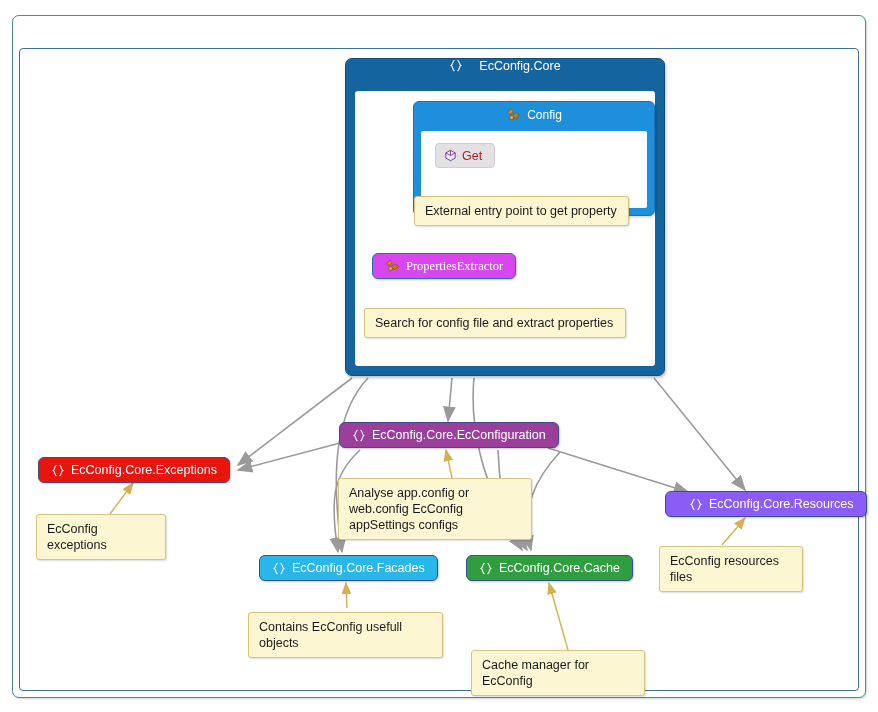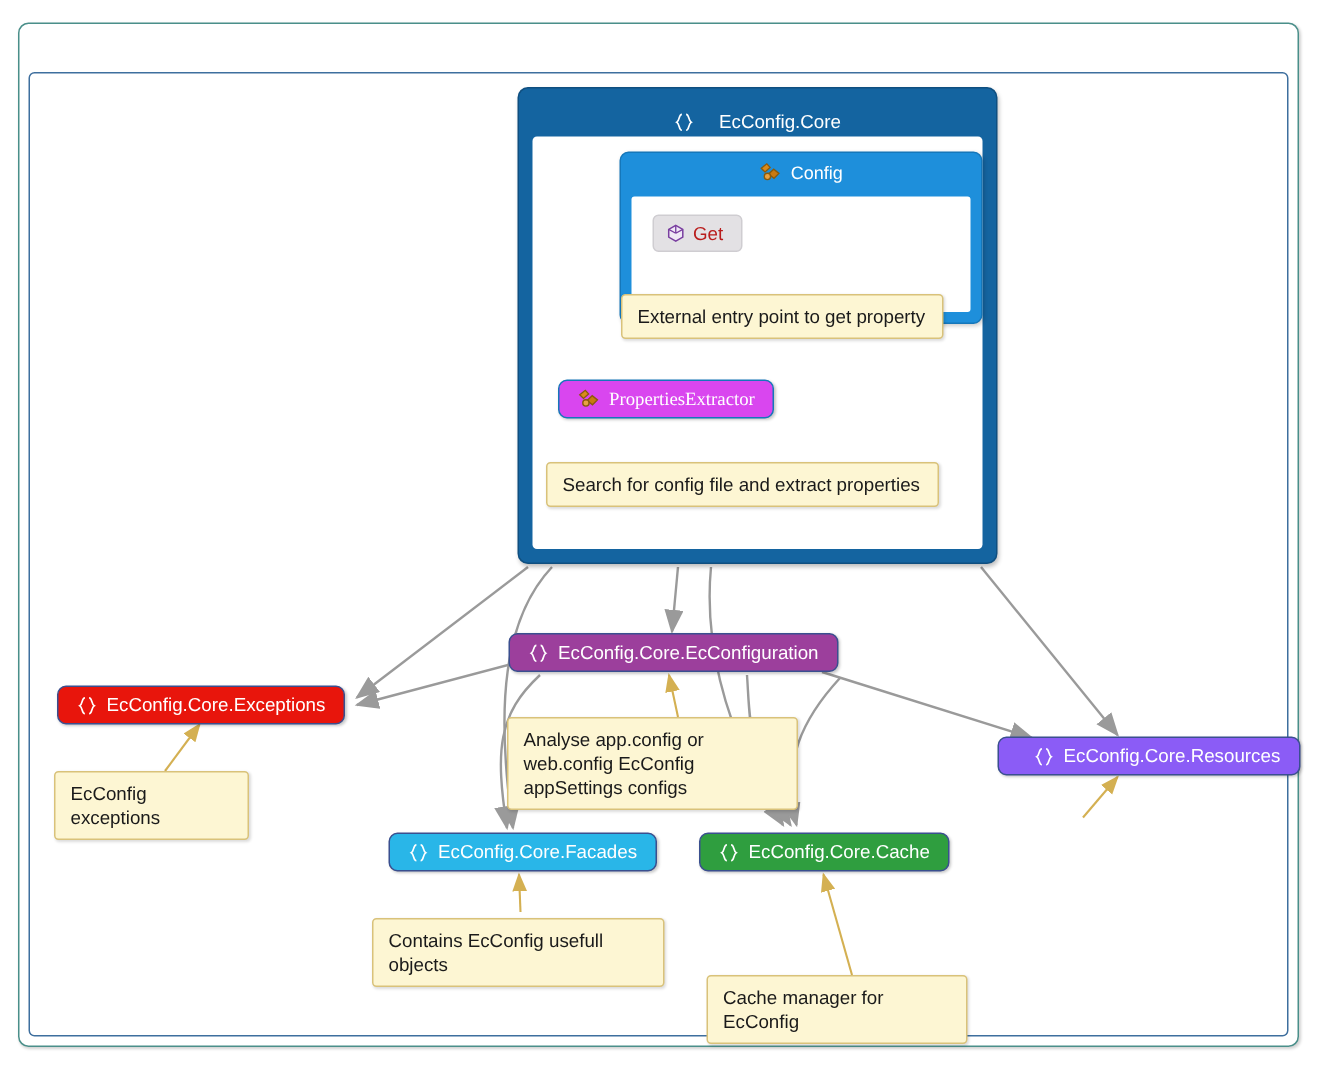--- a/index.html
+++ b/index.html
@@ -48,21 +48,21 @@
     position:absolute;
     left:345px;top:58px;width:320px;height:318px;
     background:#1464a0;
     border:1px solid #0f4f80;
     border-radius:7px;
     box-sizing:border-box;
     box-shadow:1px 2px 3px rgba(0,0,0,.25);
   }
   .ns-container-title{
     height:29px;
-    display:flex;align-items:flex-end;justify-content:center;gap:16px;
+    display:flex;align-items:flex-start;justify-content:center;gap:16px;
     color:#ffffff;font-size:12.5px;
   }
   .ns-container-inner{
     position:absolute;left:9px;top:32px;right:9px;bottom:9px;
     background:#ffffff;
     border-radius:3px;
   }
 
   
   .class-box{
@@ -293,14 +293,17 @@
   </div>
 
   <div class="note" style="left:248px;top:612px;width:195px;">
     <span>Contains EcConfig usefull objects</span>
   </div>
 
   <div class="note" style="left:471px;top:650px;width:174px;">
     <span>Cache manager for EcConfig</span>
   </div>
 
+  <div class="note" style="left:659px;top:546px;width:144px;">
+    <span>EcConfig resources files</span>
+  </div>
 
 </div>
 
 </body></html>

